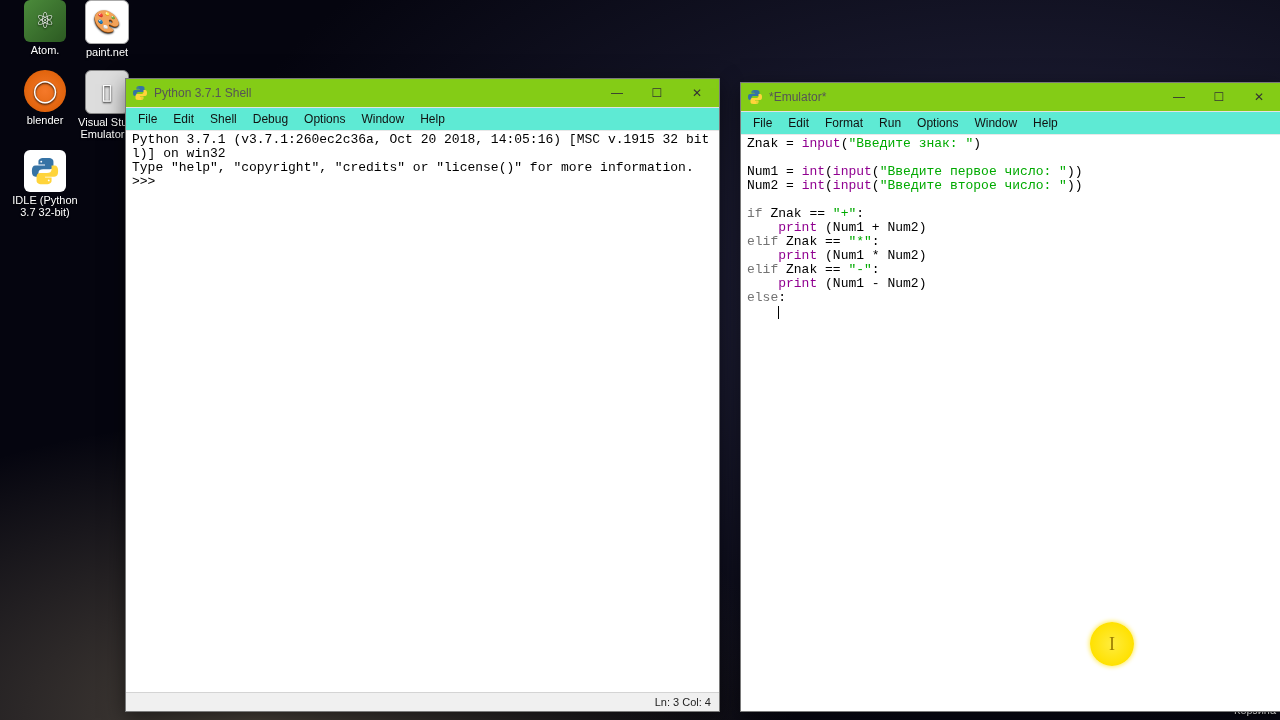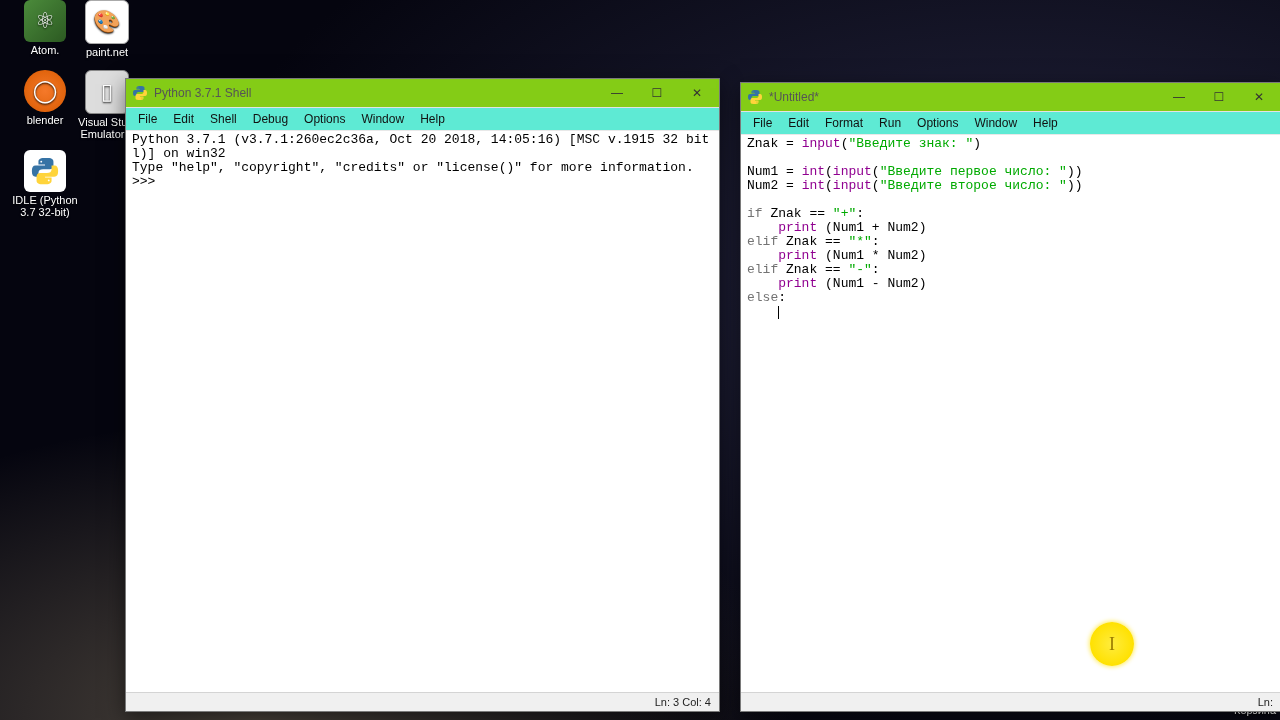--- a/index.html
+++ b/index.html
@@ -233,21 +233,21 @@
 </div>
 
 <div class="window" style="left:740px; top:82px; width:540px; height:628px;">
   <div class="titlebar">
     <span class="t-icon">
       <svg viewBox="0 0 32 32">
           <path fill="#3673A5" d="M15 2c-5 0-6 2-6 4v3h7v1H6c-3 0-4 2-4 6s1 6 4 6h3v-4c0-3 2-4 5-4h7c2 0 4-1 4-4V6c0-2-1-4-6-4h-4zm-3 3a1 1 0 1 1 0 2 1 1 0 0 1 0-2z"></path>
           <path fill="#FFD43B" d="M17 30c5 0 6-2 6-4v-3h-7v-1h10c3 0 4-2 4-6s-1-6-4-6h-3v4c0 3-2 4-5 4h-7c-2 0-4 1-4 4v4c0 2 1 4 6 4h4zm3-3a1 1 0 1 1 0-2 1 1 0 0 1 0 2z"></path>
         </svg>
     </span>
-    <span class="t-label">*Untitled*</span>
+    <span class="t-label">*Emulator*</span>
     <span class="spacer"></span>
     <div class="winbtn">—</div>
     <div class="winbtn">☐</div>
     <div class="winbtn close">✕</div>
   </div>
 
   <div class="menubar">
     <span>File</span>
     <span>Edit</span>
     <span>Format</span>
@@ -266,18 +266,15 @@
 <span class="kw">if</span><span class="id"> Znak == </span><span class="str">"+"</span><span class="id">:</span>
 <span class="id">    </span><span class="bi">print</span><span class="id"> (Num1 + Num2)</span>
 <span class="kw">elif</span><span class="id"> Znak == </span><span class="str">"*"</span><span class="id">:</span>
 <span class="id">    </span><span class="bi">print</span><span class="id"> (Num1 * Num2)</span>
 <span class="kw">elif</span><span class="id"> Znak == </span><span class="str">"-"</span><span class="id">:</span>
 <span class="id">    </span><span class="bi">print</span><span class="id"> (Num1 - Num2)</span>
 <span class="kw">else</span><span class="id">:</span>
 <span class="id">    </span><span class="caret"></span></pre>
   </div>
 
-  <div class="statusbar">
-    <span>Ln:</span>
-  </div>
 </div>
 
 <div id="cursor-spot" style="left: 1090px; top: 622px;">I</div>
 
 </body></html>

